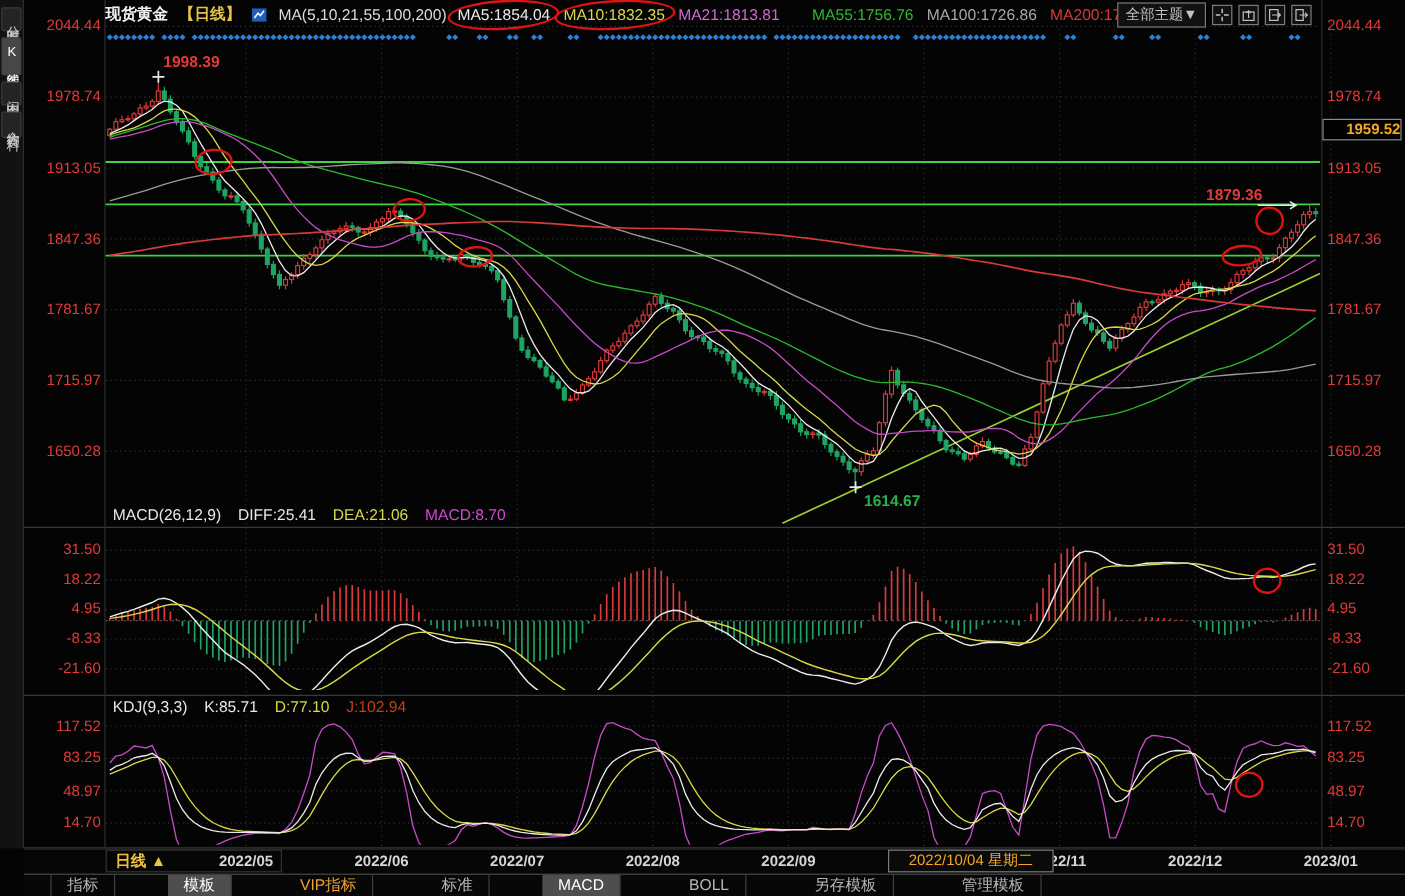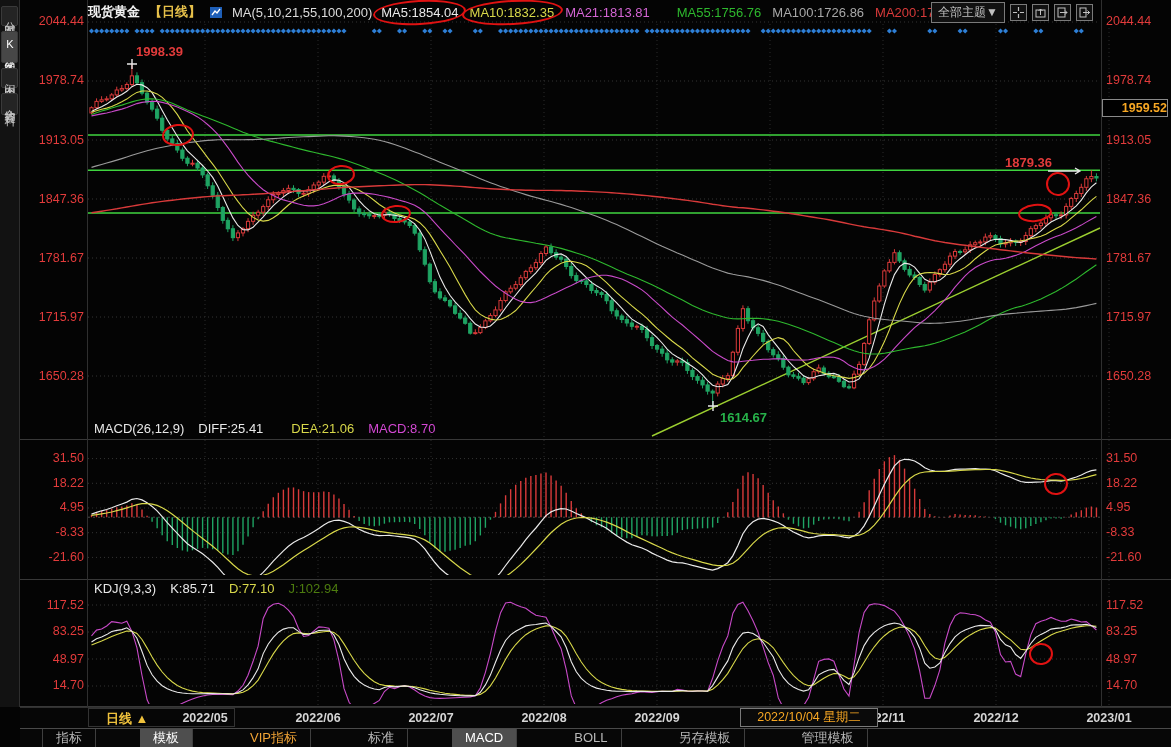--- a/index.html
+++ b/index.html
@@ -35,21 +35,21 @@
   
   .chart-label{position:absolute;z-index:5;font-size:13px;font-weight:bold;}
   
   #price-box{position:absolute;left:1102px;top:99px;width:64px;height:16px;background:#000;border:1px solid #8a8a8a;
              color:#f7a723;font-size:12.5px;font-weight:bold;text-align:right;line-height:16px;z-index:6;}
   #date-box{position:absolute;left:740px;top:708px;width:136px;height:17px;background:#0a0a0a;border:1px solid #7a7a7a;
             color:#f7a723;font-size:12.5px;font-weight:normal;text-align:center;line-height:17px;z-index:6;}
   
   #date-row{position:absolute;left:20px;top:707px;width:1151px;height:20px;z-index:3;background:#060606;border-top:1px solid #303030;}
   #period-cell{position:absolute;left:68px;top:0;width:147px;height:19px;border:1px solid #333;box-sizing:border-box;}
-  #period-cell span{color:#f0c23c;font-weight:bold;font-size:13px;margin-left:17px;line-height:18px;}
+  #period-cell span{color:#f0c23c;font-weight:bold;font-size:13px;margin-left:7px;line-height:18px;}
   .date-label{position:absolute;top:1px;transform:translateX(-50%);color:#d5d5d5;font-size:12.5px;font-weight:bold;line-height:18px;}
   
   #tab-bar{position:absolute;left:20px;top:728px;width:1151px;height:19px;z-index:4;background:#070707;
            border-top:1px solid #4a4a4a;display:flex;align-items:stretch;font-size:13px;}
   .b-tab{padding:0 13px;color:#b8b8b8;border-right:1px solid #3f3f3f;line-height:18px;cursor:pointer;margin-left:44px;}
   .b-tab:first-child{margin-left:22px;border-left:1px solid #3f3f3f;}
   .b-tab.selected{background:#4e4e4e;color:#fff;}
   .b-tab.vip{color:#f0a335;}
 </style>
 </head>
@@ -925,28 +925,28 @@
       <svg width="11" height="11">
           <rect x="1" y="1" width="6" height="9" fill="none" stroke="#c2c2c2"></rect>
           <path d="M4 5.5h7M8.5 3.5l2 2-2 2" stroke="#c2c2c2" fill="none"></path>
         </svg>
     </div>
   </div>
 
   <div class="ind-header" style="top:421px;">
     <span style="color:#e8e8e8;">MACD(26,12,9)</span>
     <span style="color:#e8e8e8;">DIFF:25.41</span>
-    <span style="color:#d8d84a;margin-left:14px;">DEA:21.06</span>
+    <span style="color:#d8d84a;">DEA:21.06</span>
     <span style="color:#d348d3;">MACD:8.70</span>
   </div>
   <div class="ind-header" style="top:581px;">
     <span style="color:#e8e8e8;">KDJ(9,3,3)</span>
     <span style="color:#e8e8e8;">K:85.71</span>
     <span style="color:#d8d84a;">D:77.10</span>
-    <span style="color:#4d7c0f;">J:102.94</span>
+    <span style="color:#c2410c;">J:102.94</span>
   </div>
 
   <div id="price-box">1959.52</div>
 
   <div id="date-row">
     <div id="period-cell">
       <span>日线 ▲</span>
     </div>
   <div class="date-label" style="left: 185px;">2022/05</div>
       <div class="date-label" style="left: 298px;">2022/06</div>

